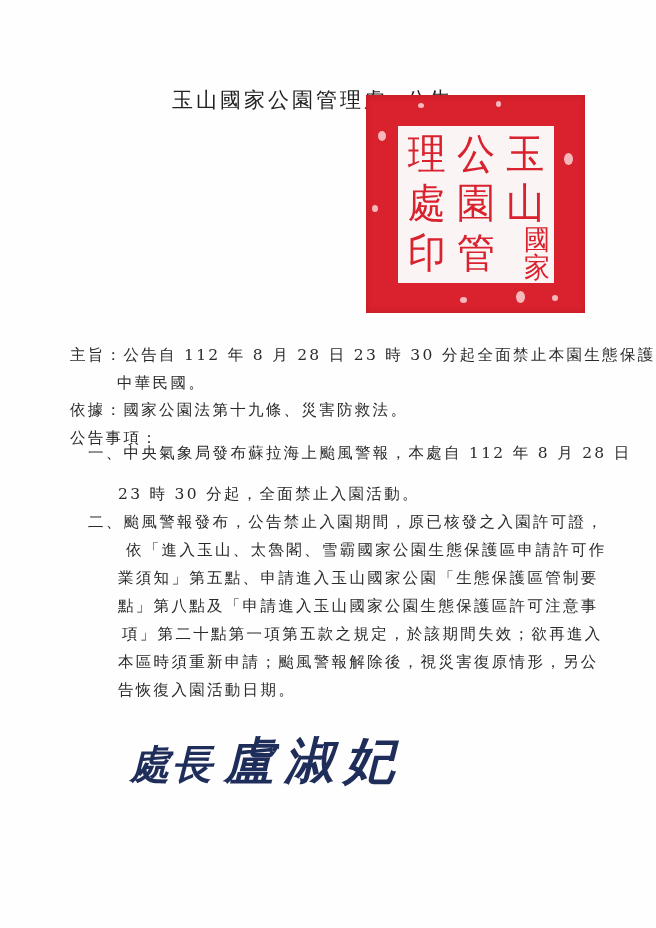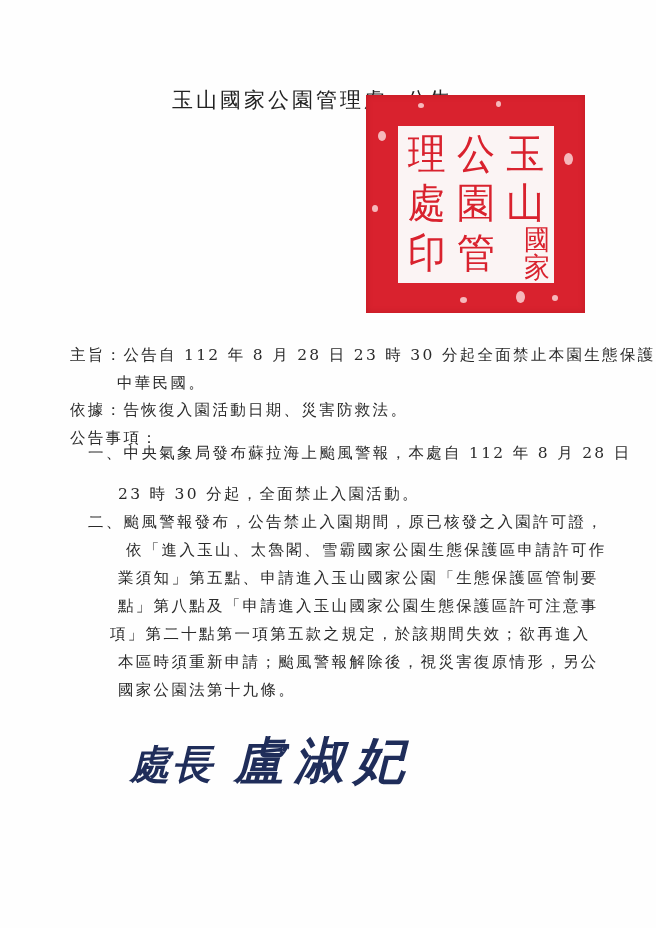--- a/index.html
+++ b/index.html
@@ -105,21 +105,21 @@
       position: absolute;
       left: 130px;
       top: 728px;
       font-family: "DejaVu Serif", serif;
       font-weight: bold;
       color: #1f2d5a;
       white-space: nowrap;
       font-style: italic;
     }
     .sign .title-part { font-size: 40px; letter-spacing: 2px; }
-    .sign .name-part { font-size: 50px; letter-spacing: 10px; margin-left: 20px; }
+    .sign .name-part { font-size: 50px; letter-spacing: 10px; margin-left: 10px; }
   </style>
 </head>
 <body>
 
 <div class="page">
 
   <div class="title">
     <span>玉山國家公園管理處</span><span class="gap"></span><span>公告</span>
   </div>
 
@@ -147,38 +147,38 @@
   </div>
 
   <div class="body">
 
     <div class="line" style="left:0;top:0">
       <span>主旨：</span><span>公告自 112 年 8 月 28 日 23 時 30 分起全面禁止本園生態保護區</span>
     </div>
     <div class="line" style="left:47px;top:28px">中華民國。</div>
 
     <div class="line" style="left:0;top:55px">
-      <span>依據：</span><span>告恢復入園活動日期、災害防救法。</span>
+      <span>依據：</span><span>國家公園法第十九條、災害防救法。</span>
     </div>
 
     <div class="line" style="left:0;top:83px">公告事項：</div>
 
     <div class="line" style="left:18px;top:98px">
       <span>一、</span><span>中央氣象局發布蘇拉海上颱風警報，本處自 112 年 8 月 28 日</span>
     </div>
     <div class="line" style="left:48px;top:139px">23 時 30 分起，全面禁止入園活動。</div>
 
     <div class="line" style="left:18px;top:167px">
       <span>二、</span><span>颱風警報發布，公告禁止入園期間，原已核發之入園許可證，</span>
     </div>
     <div class="line" style="left:56px;top:195px">依「進入玉山、太魯閣、雪霸國家公園生態保護區申請許可作</div>
     <div class="line" style="left:48px;top:223px">業須知」第五點、申請進入玉山國家公園「生態保護區管制要</div>
     <div class="line" style="left:48px;top:251px">點」第八點及「申請進入玉山國家公園生態保護區許可注意事</div>
-    <div class="line" style="left:40px;top:279px">項」第二十點第一項第五款之規定，於該期間失效；欲再進入</div>
+    <div class="line" style="left:52px;top:279px">項」第二十點第一項第五款之規定，於該期間失效；欲再進入</div>
     <div class="line" style="left:48px;top:307px">本區時須重新申請；颱風警報解除後，視災害復原情形，另公</div>
-    <div class="line" style="left:48px;top:335px">國家公園法第十九條。</div>
+    <div class="line" style="left:48px;top:335px">告恢復入園活動日期。</div>
   </div>
 
   <div class="sign">
     <span class="title-part">處長</span><span class="name-part">盧淑妃</span>
   </div>
 
 </div>
 
 </body></html>

